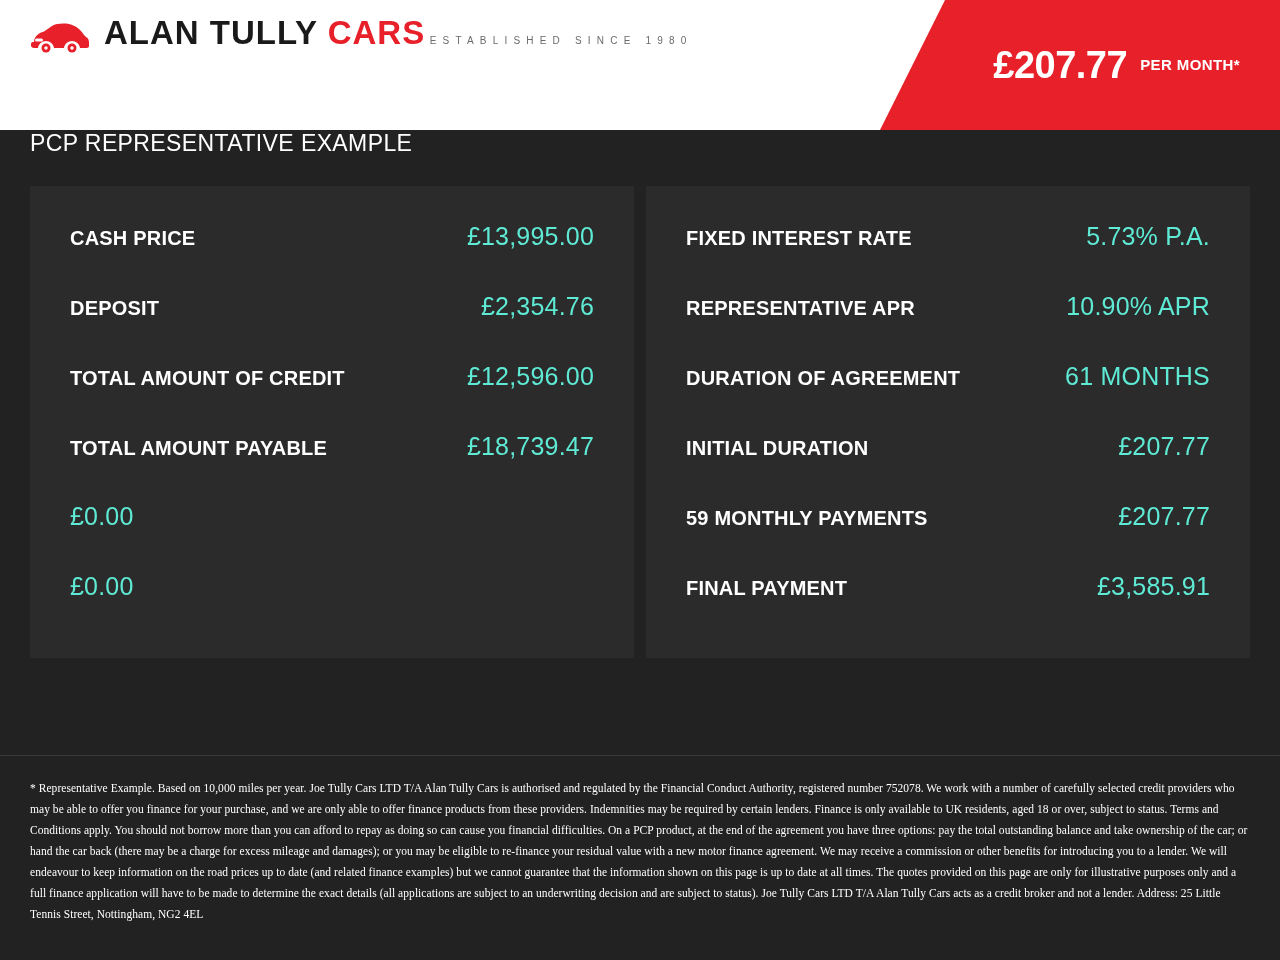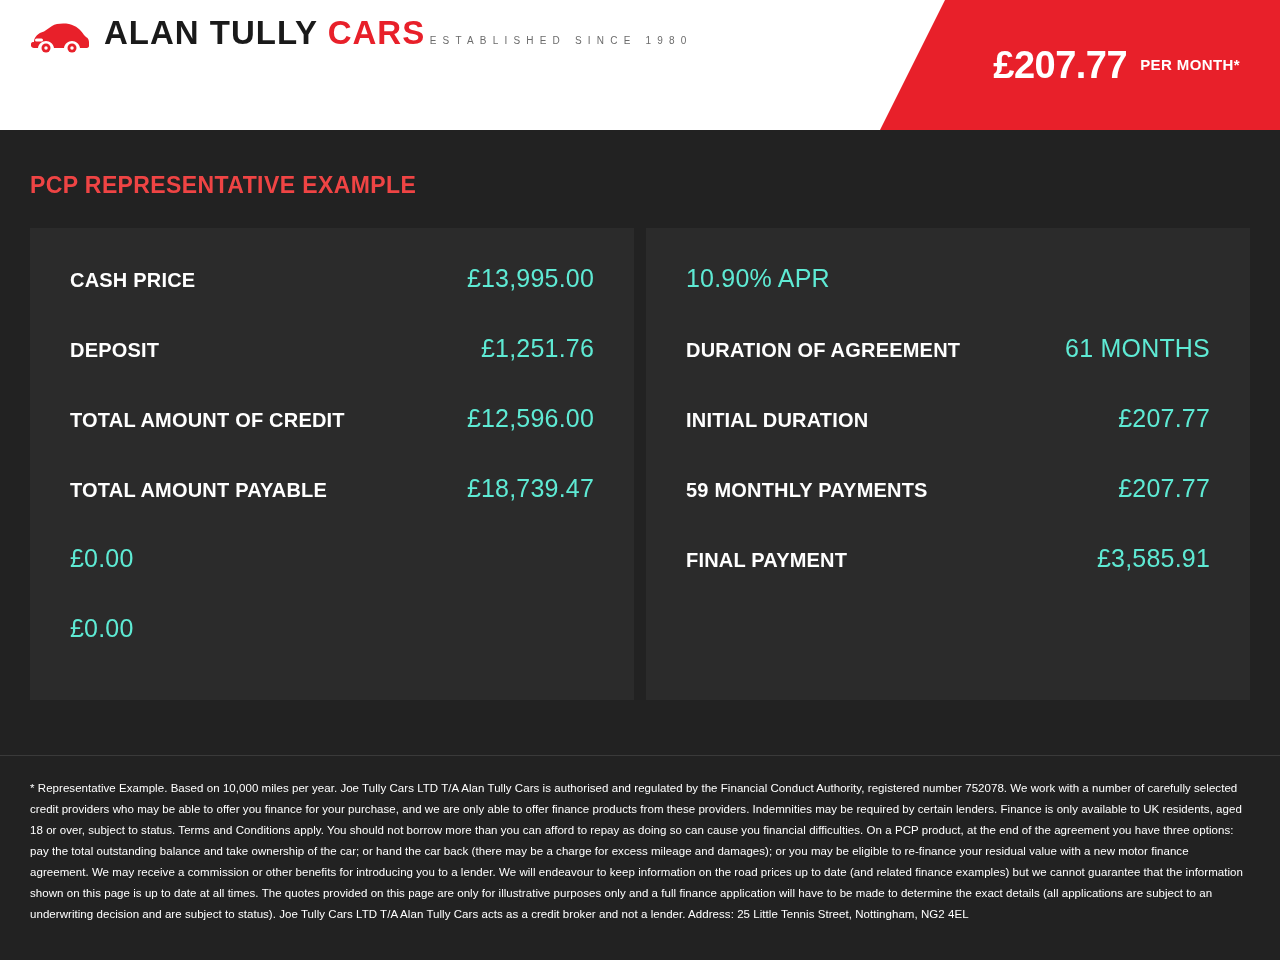--- a/index.html
+++ b/index.html
@@ -94,25 +94,24 @@
 
   
   .body-area {
     position: relative;
     width: 1280px;
     height: 625px;
     background: #222222;
     padding: 0 30px;
   }
   .section-title {
-    color: #ef4444;
+    color: #ffffff;
     font-size: 23px;
-    font-weight: bold;
+    font-weight: normal;
     letter-spacing: 0.4px;
-    padding-top: 42px;
   }
 
   .panels {
     display: flex;
     gap: 12px;
     margin-top: 29px;
   }
   .panel {
     flex: 1 1 0;
     background: #2b2b2b;
@@ -140,20 +139,21 @@
   }
 
   
   .footer {
     position: relative;
     width: 1280px;
     height: 205px;
     background: #222222;
     border-top: 1px solid #3a3a3a;
     padding: 22px 30px 0 30px;
+    font-family: Liberation Serif, serif;
   }
   .footer-text {
     color: #ffffff;
     font-size: 11.5px;
     line-height: 1.82;
     letter-spacing: 0.05px;
     text-align: left;
   }
 </style>
 </head>
@@ -190,40 +190,45 @@
 
     <div class="panels">
 
       <div class="panel">
         <div class="row">
           <span class="row-label">CASH PRICE</span>
           <span class="row-value">£13,995.00</span>
         </div>
         <div class="row">
           <span class="row-label">DEPOSIT</span>
-          <span class="row-value">£1,251.76</span>
+          <span class="row-value">£2,354.76</span>
         </div>
         <div class="row">
           <span class="row-label">TOTAL AMOUNT OF CREDIT</span>
           <span class="row-value">£12,596.00</span>
         </div>
         <div class="row">
           <span class="row-label">TOTAL AMOUNT PAYABLE</span>
           <span class="row-value">£18,739.47</span>
         </div>
         <div class="row">
           <span class="row-value">£0.00</span>
         </div>
         <div class="row">
           <span class="row-value">£0.00</span>
         </div>
       </div>
 
       <div class="panel">
         <div class="row">
+          <span class="row-label">FIXED INTEREST RATE</span>
+          <span class="row-value">5.73% P.A.</span>
+        </div>
+        <div class="row">
+          <span class="row-label">REPRESENTATIVE APR</span>
           <span class="row-value">10.90% APR</span>
         </div>
         <div class="row">
           <span class="row-label">DURATION OF AGREEMENT</span>
           <span class="row-value">61 MONTHS</span>
         </div>
         <div class="row">
           <span class="row-label">INITIAL DURATION</span>
           <span class="row-value">£207.77</span>
         </div>

